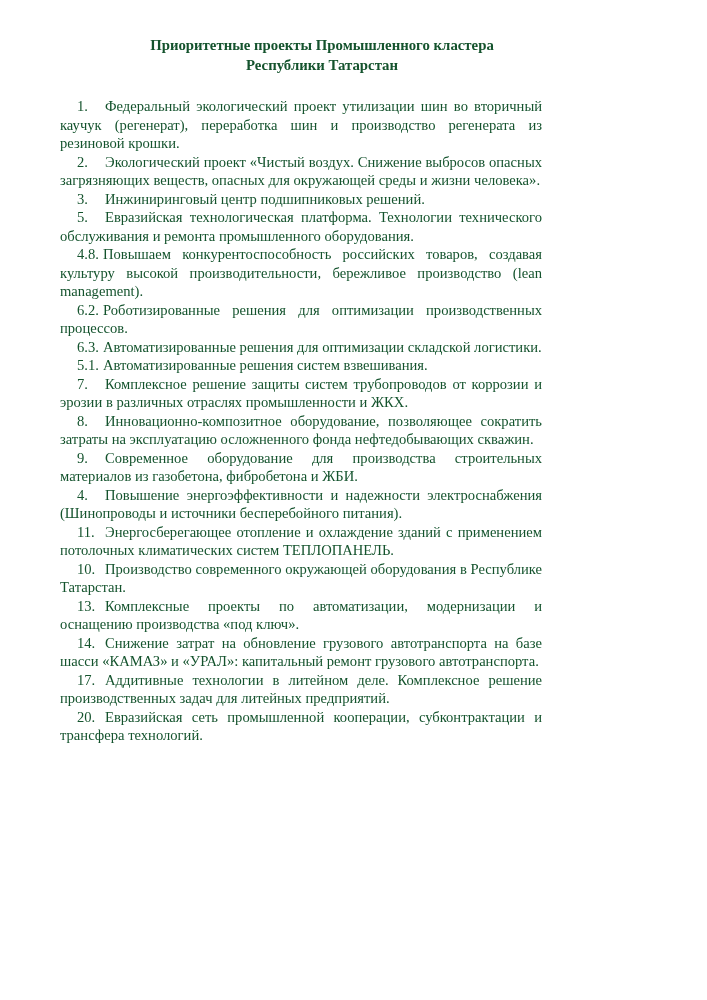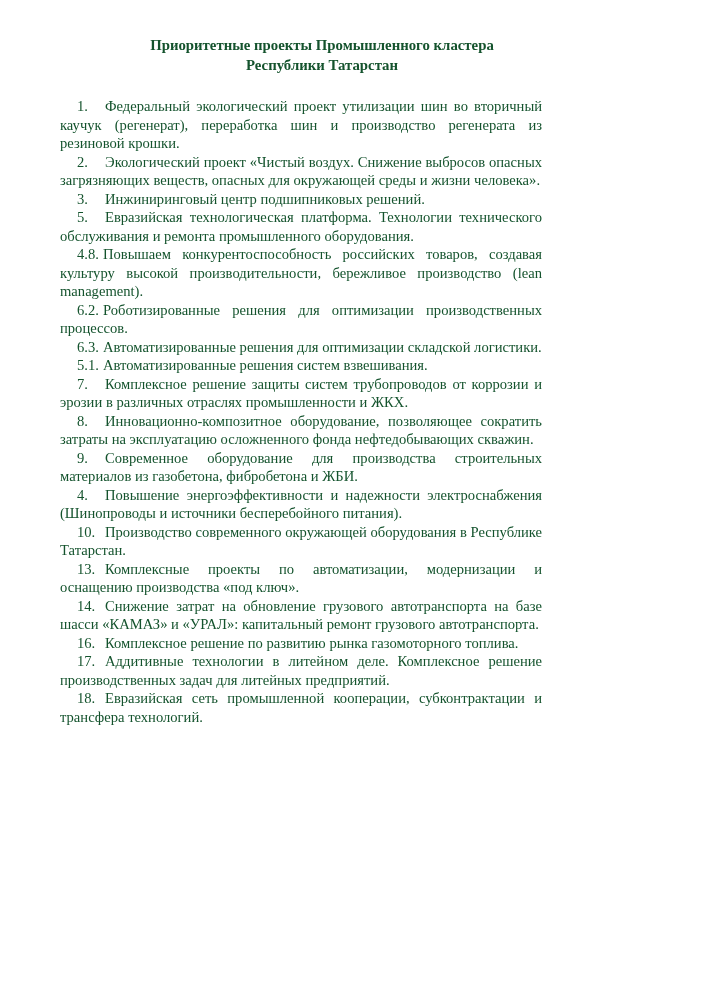--- a/index.html
+++ b/index.html
@@ -62,21 +62,21 @@
       <p class="item"><span class="num">3.</span><span class="txt">Инжиниринговый центр подшипниковых решений.</span></p>
       <p class="item"><span class="num">5.</span><span class="txt">Евразийская технологическая платформа. Технологии технического обслуживания и ремонта промышленного оборудования.</span></p>
       <p class="item sub"><span class="num">4.8.</span><span class="txt">Повышаем конкурентоспособность российских товаров, создавая культуру высокой производительности, бережливое производство (lean management).</span></p>
       <p class="item sub"><span class="num">6.2.</span><span class="txt">Роботизированные решения для оптимизации производственных процессов.</span></p>
       <p class="item sub"><span class="num">6.3.</span><span class="txt">Автоматизированные решения для оптимизации складской логистики.</span></p>
       <p class="item sub"><span class="num">5.1.</span><span class="txt">Автоматизированные решения систем взвешивания.</span></p>
       <p class="item"><span class="num">7.</span><span class="txt">Комплексное решение защиты систем трубопроводов от коррозии и эрозии в различных отраслях промышленности и ЖКХ.</span></p>
       <p class="item"><span class="num">8.</span><span class="txt">Инновационно-композитное оборудование, позволяющее сократить затраты на эксплуатацию осложненного фонда нефтедобывающих скважин.</span></p>
       <p class="item"><span class="num">9.</span><span class="txt">Современное оборудование для производства строительных материалов из газобетона, фибробетона и ЖБИ.</span></p>
       <p class="item"><span class="num">4.</span><span class="txt">Повышение энергоэффективности и надежности электроснабжения (Шинопроводы и источники бесперебойного питания).</span></p>
+      <p class="item"><span class="num">11.</span><span class="txt">Энергосберегающее отопление и охлаждение зданий с применением потолочных климатических систем ТЕПЛОПАНЕЛЬ.</span></p>
       <p class="item"><span class="num">10.</span><span class="txt">Производство современного окружающей оборудования в Республике Татарстан.</span></p>
       <p class="item"><span class="num">13.</span><span class="txt">Комплексные проекты по автоматизации, модернизации и оснащению производства «под ключ».</span></p>
       <p class="item"><span class="num">14.</span><span class="txt">Снижение затрат на обновление грузового автотранспорта на базе шасси «КАМАЗ» и «УРАЛ»: капитальный ремонт грузового автотранспорта.</span></p>
-      <p class="item"><span class="num">16.</span><span class="txt">Комплексное решение по развитию рынка газомоторного топлива.</span></p>
       <p class="item"><span class="num">17.</span><span class="txt">Аддитивные технологии в литейном деле. Комплексное решение производственных задач для литейных предприятий.</span></p>
-      <p class="item"><span class="num">18.</span><span class="txt">Евразийская сеть промышленной кооперации, субконтрактации и трансфера технологий.</span></p>
+      <p class="item"><span class="num">20.</span><span class="txt">Евразийская сеть промышленной кооперации, субконтрактации и трансфера технологий.</span></p>
     </div>
 
 </div>
 
 </body></html>

